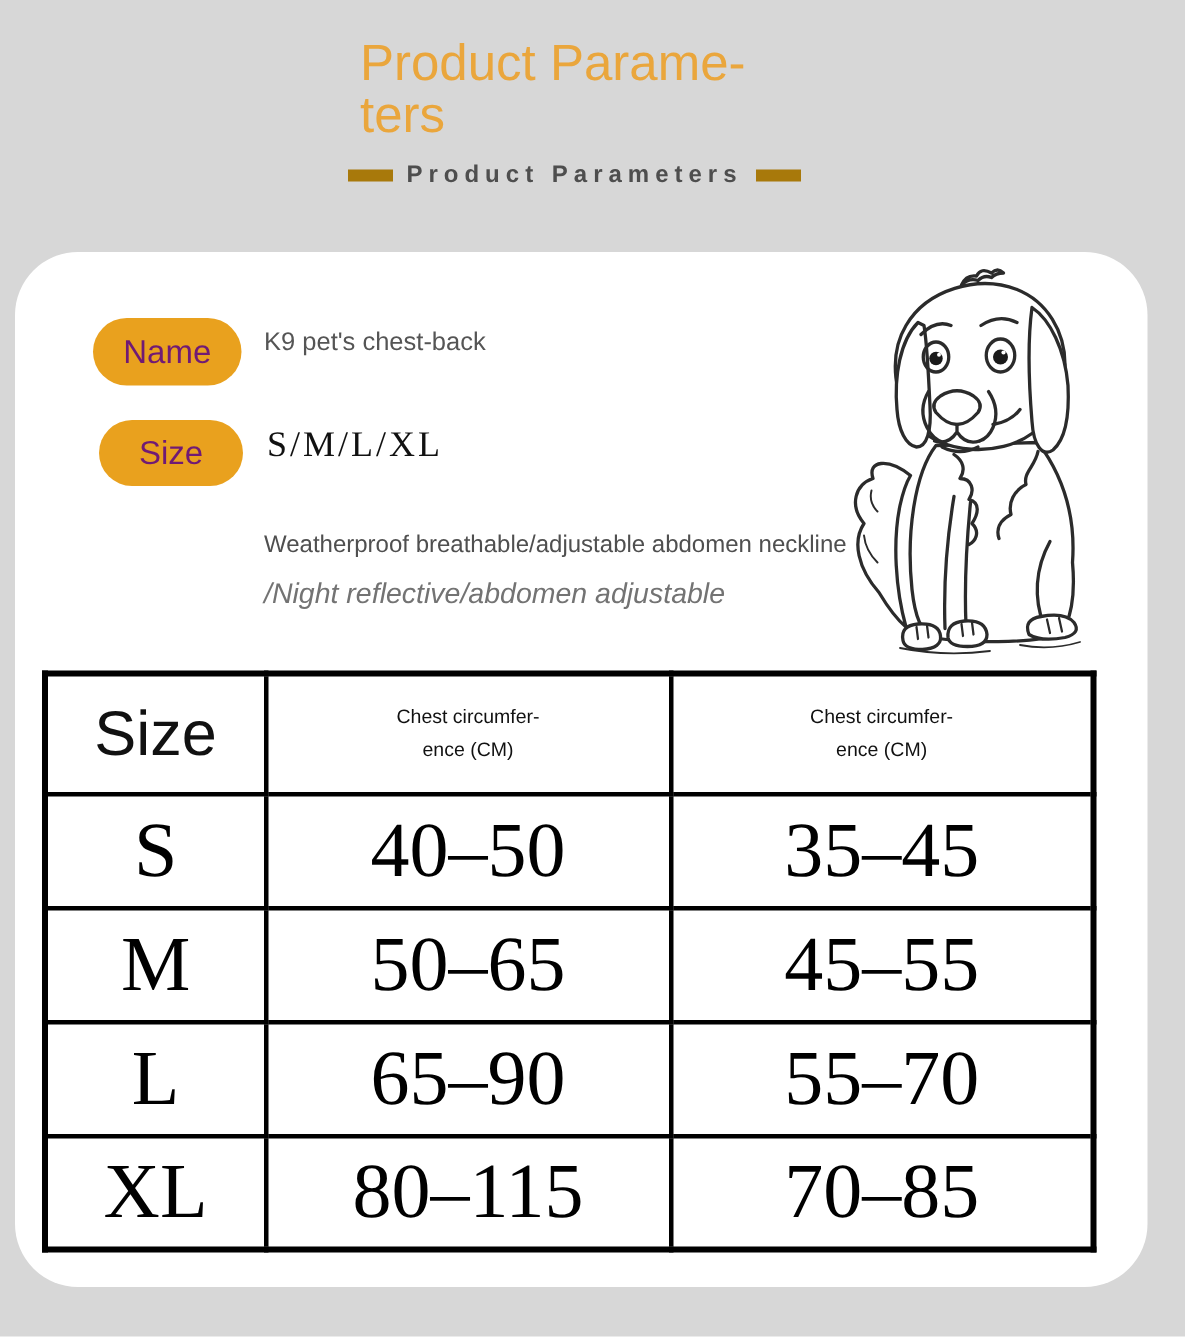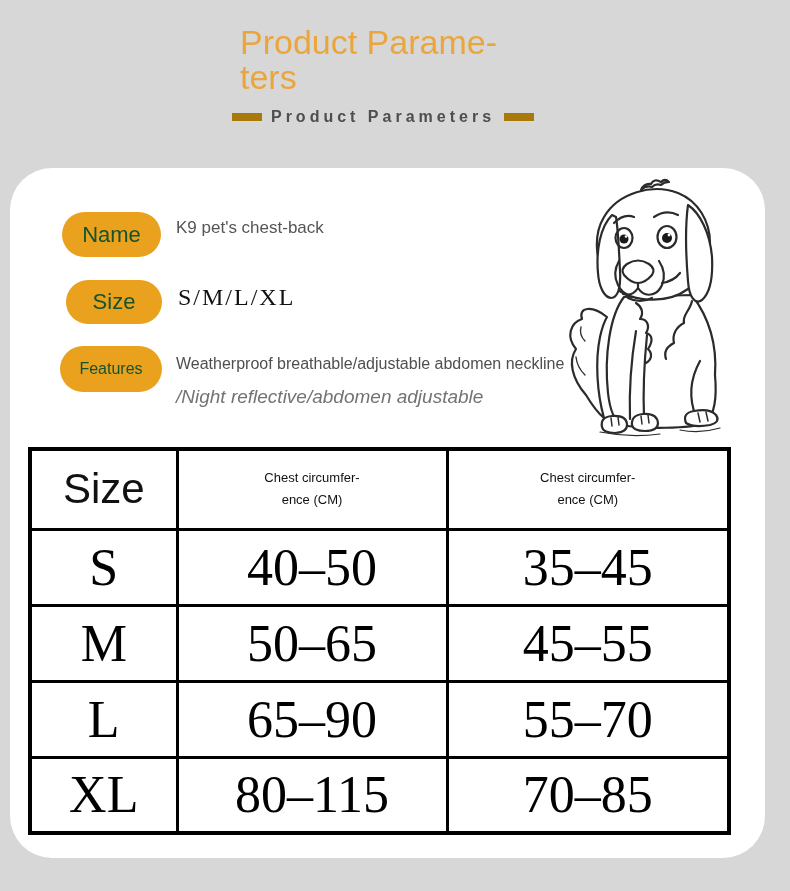--- a/index.html
+++ b/index.html
@@ -29,21 +29,21 @@
   }
 
   
   .card {
     position:absolute; left:10px; top:168px;
     width:755px; height:690px;
     background:#ffffff; border-radius:42px;
   }
 
   .pill {
-    position:absolute; background:#E9A11E; color:#14532d;
+    position:absolute; background:#E9A11E; color:#701a75;
     display:flex; align-items:center; justify-content:center;
     border-radius:23px;
   }
   .pill-name     { left:52px; top:44px;  width:99px;  height:45px; font-size:22px; }
   .pill-size     { left:56px; top:112px; width:96px;  height:44px; font-size:22px; }
   .pill-features { left:50px; top:178px; width:102px; height:46px; font-size:16px; }
 
   .value-name {
     position:absolute; left:166px; top:50px;
     font-size:17px; color:#555555;
@@ -100,23 +100,20 @@
   <div class="pill pill-name">
     <span>Name</span>
   </div>
   <div class="value-name">K9 pet's chest-back</div>
 
   <div class="pill pill-size">
     <span>Size</span>
   </div>
   <div class="value-size">S/M/L/XL</div>
 
-  <div class="pill pill-features">
-    <span>Features</span>
-  </div>
   <div class="features-line1">Weatherproof breathable/adjustable abdomen neckline</div>
   <div class="features-line2">/Night reflective/abdomen adjustable</div>
 
   <svg class="dog-svg" viewBox="0 0 250 280" xmlns="http://www.w3.org/2000/svg">
     <g fill="none" stroke="#2b2b2b" stroke-width="2.2" stroke-linecap="round" stroke-linejoin="round">
 
       <path fill="#ffffff" d="M67,152 C52,140 38,142 42,154 C30,158 26,172 36,184 C28,196 32,214 46,230 C52,240 58,248 64,253 C57,228 55,196 60,172 C62,163 64,157 67,152 Z"></path>
       <path stroke-width="1.3" d="M41,162 q-2,8 4,14 M36,192 q1,10 9,18"></path>
 
       <path fill="#ffffff" d="M84,132 C70,150 64,190 68,228 C70,246 74,256 82,260 C102,264 150,264 166,258 C174,250 177,232 175,210 C177,182 170,154 152,130 Z"></path>

